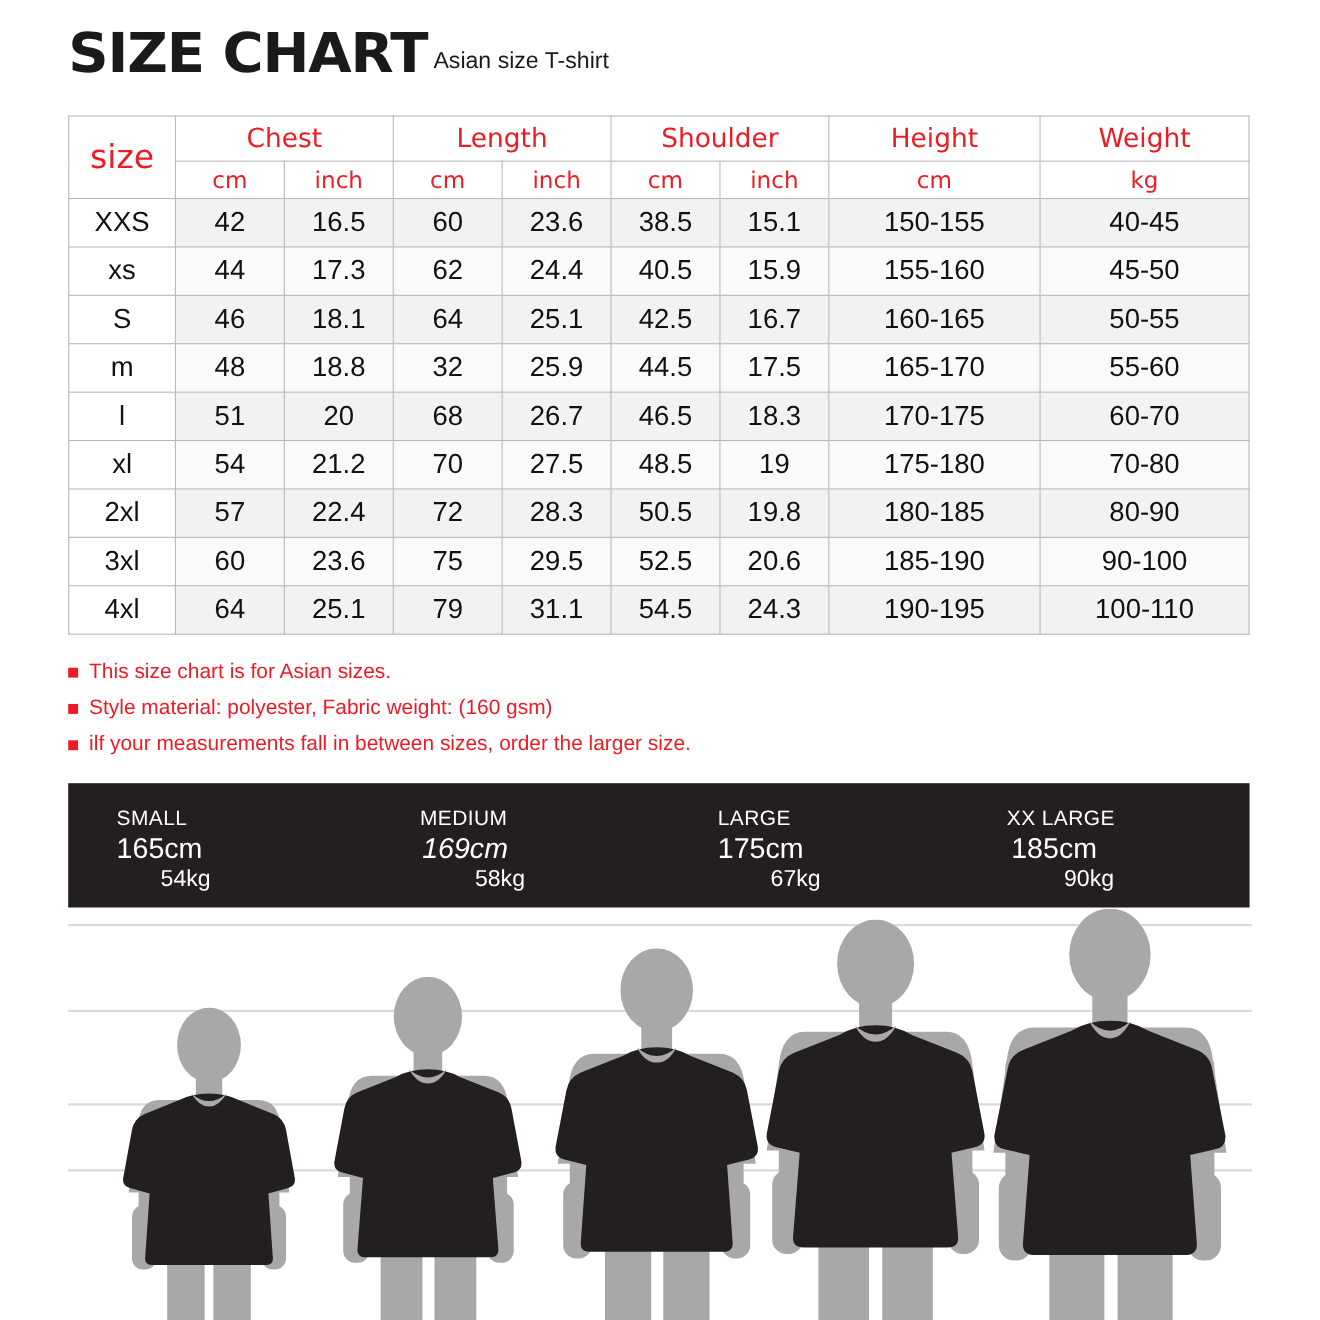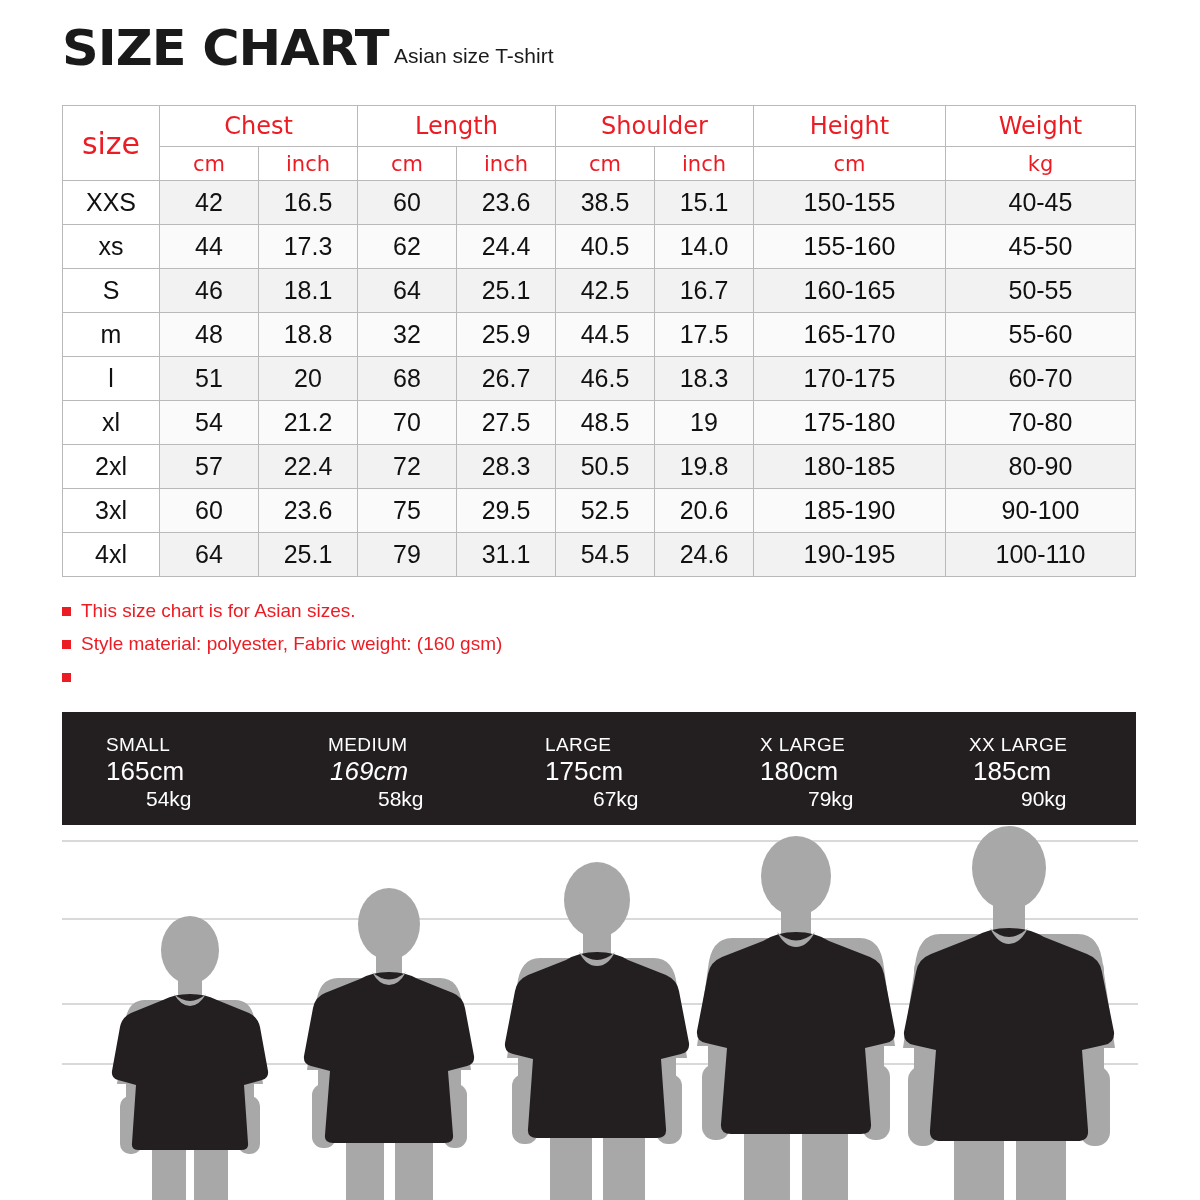--- a/index.html
+++ b/index.html
@@ -241,21 +241,21 @@
           <td>150-155</td>
           <td>40-45</td>
         </tr>
         <tr class="data-row row-even">
           <td class="sizename">xs</td>
           <td>44</td>
           <td>17.3</td>
           <td>62</td>
           <td>24.4</td>
           <td>40.5</td>
-          <td>14.0</td>
+          <td>15.9</td>
           <td>155-160</td>
           <td>45-50</td>
         </tr>
         <tr class="data-row row-odd">
           <td class="sizename">S</td>
           <td>46</td>
           <td>18.1</td>
           <td>64</td>
           <td>25.1</td>
           <td>42.5</td>
@@ -318,62 +318,58 @@
           <td>185-190</td>
           <td>90-100</td>
         </tr>
         <tr class="data-row row-odd">
           <td class="sizename">4xl</td>
           <td>64</td>
           <td>25.1</td>
           <td>79</td>
           <td>31.1</td>
           <td>54.5</td>
-          <td>24.6</td>
+          <td>24.3</td>
           <td>190-195</td>
           <td>100-110</td>
         </tr>
       </tbody>
     </table>
   </div>
 
   <div class="notes">
     <div class="note">
       <span class="bullet"></span>
       <span>This size chart is for Asian sizes.</span>
     </div>
     <div class="note">
       <span class="bullet"></span>
       <span>Style material: polyester, Fabric weight:  (160 gsm)</span>
     </div>
     <div class="note">
       <span class="bullet"></span>
+      <span>ilf your measurements fall in between sizes, order the larger size.</span>
     </div>
   </div>
 
   <div class="band">
     <div class="band-col bc1">
       <div class="bl">SMALL</div>
       <div class="bh">165cm</div>
       <div class="bw">54kg</div>
     </div>
     <div class="band-col bc2">
       <div class="bl">MEDIUM</div>
       <div class="bh">169cm</div>
       <div class="bw">58kg</div>
     </div>
     <div class="band-col bc3">
       <div class="bl">LARGE</div>
       <div class="bh">175cm</div>
       <div class="bw">67kg</div>
-    </div>
-    <div class="band-col bc4">
-      <div class="bl">X LARGE</div>
-      <div class="bh">180cm</div>
-      <div class="bw">79kg</div>
     </div>
     <div class="band-col bc5">
       <div class="bl">XX LARGE</div>
       <div class="bh">185cm</div>
       <div class="bw">90kg</div>
     </div>
   </div>
 
   <div class="figures">
     <div class="rule" style="top:14px;"></div>

